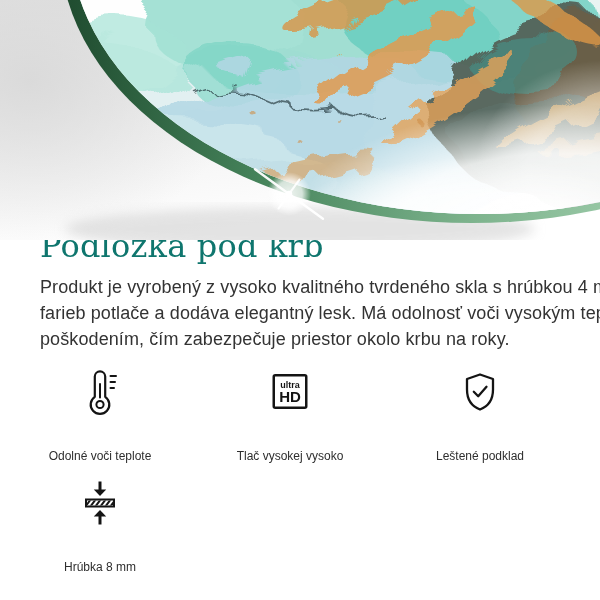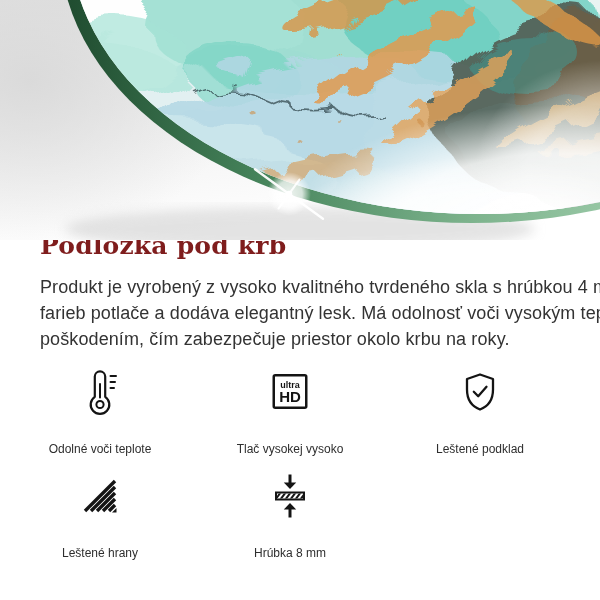--- a/index.html
+++ b/index.html
@@ -6,34 +6,34 @@
   body{
     width:600px;height:600px;overflow:hidden;background:#ffffff;
     font-family:"Liberation Sans",sans-serif;color:#2d2d2d;
     -webkit-font-smoothing:antialiased;
   }
   .hero{position:relative;width:600px;height:240px;overflow:hidden;background:#fff;}
   .hero svg{display:block;}
   .content{padding:0 40px;}
   .headline{
     font-family:"DejaVu Serif","Liberation Serif",serif;
-    font-weight:700;font-size:25px;line-height:36px;color:#7f1d1d;
+    font-weight:400;font-size:32px;line-height:36px;color:#0f766e;
     margin:-12px 0 0 0;letter-spacing:.2px;
   }
   .desc{
     margin:10px 0 0 0;font-size:18px;line-height:26px;color:#333333;
     white-space:pre;letter-spacing:.1px;
   }
   .features{
     display:grid;grid-template-columns:repeat(3,1fr);
     row-gap:16px;margin:16px 25px 0 5px;
   }
   .feature{display:flex;flex-direction:column;align-items:center;gap:25px;}
   .icon-wrap{height:48px;display:flex;align-items:center;justify-content:center;}
-  .feature-label{margin-top:1px;font-size:12px;color:#2e2e2e;line-height:14px;}
+  .feature-label{margin-top:8px;font-size:12px;color:#2e2e2e;line-height:14px;}
   .ico{stroke:#141414;fill:none;stroke-width:2.2;}
 </style>
 </head>
 <body>
 
 <div class="hero">
   <svg width="600" height="240" viewBox="0 0 600 240" aria-hidden="true">
     <defs>
       <clipPath id="discClip">
           <ellipse cx="480" cy="-61" rx="410" ry="275"></ellipse>
@@ -165,35 +165,20 @@
     <div class="icon-wrap">
       <svg width="40" height="44" viewBox="0 0 40 44" class="ico">
         <path d="M20 4.5 L33 9 V19.5 C33 29.8 27.6 36.6 20 39.5 C12.4 36.6 7 29.8 7 19.5 V9 Z" stroke-width="2.3" stroke-linejoin="round"></path>
         <path d="M13.8 21.8 L18.2 26.2 L26.5 16.8" stroke-width="2.3" stroke-linecap="round" stroke-linejoin="round"></path>
       </svg>
     </div>
     <div class="feature-label">Leštené podklad</div>
   </div>
 
 
-  <div class="feature">
-    <div class="icon-wrap">
-      <svg width="42" height="42" viewBox="0 0 42 42">
-        <g stroke="#141414" stroke-width="3.4">
-          <line x1="6" y1="36" x2="36" y2="6"></line>
-          <line x1="12" y1="36" x2="36" y2="12"></line>
-          <line x1="18" y1="36" x2="36" y2="18"></line>
-          <line x1="24" y1="36" x2="36" y2="24"></line>
-          <line x1="30" y1="36" x2="36" y2="30"></line>
-        </g>
-        <polygon points="33,37.5 37.5,33 37.5,37.5" fill="#141414"></polygon>
-      </svg>
-    </div>
-    <div class="feature-label">Leštené hrany</div>
-  </div>
 
   <div class="feature">
     <div class="icon-wrap">
       <svg width="40" height="48" viewBox="0 0 40 48">
         <defs>
             <clipPath id="barClip">
               <rect x="7" y="21.5" width="26" height="5"></rect>
             </clipPath>
           </defs>
         <line x1="20" y1="2.5" x2="20" y2="11" stroke="#141414" stroke-width="3"></line>

